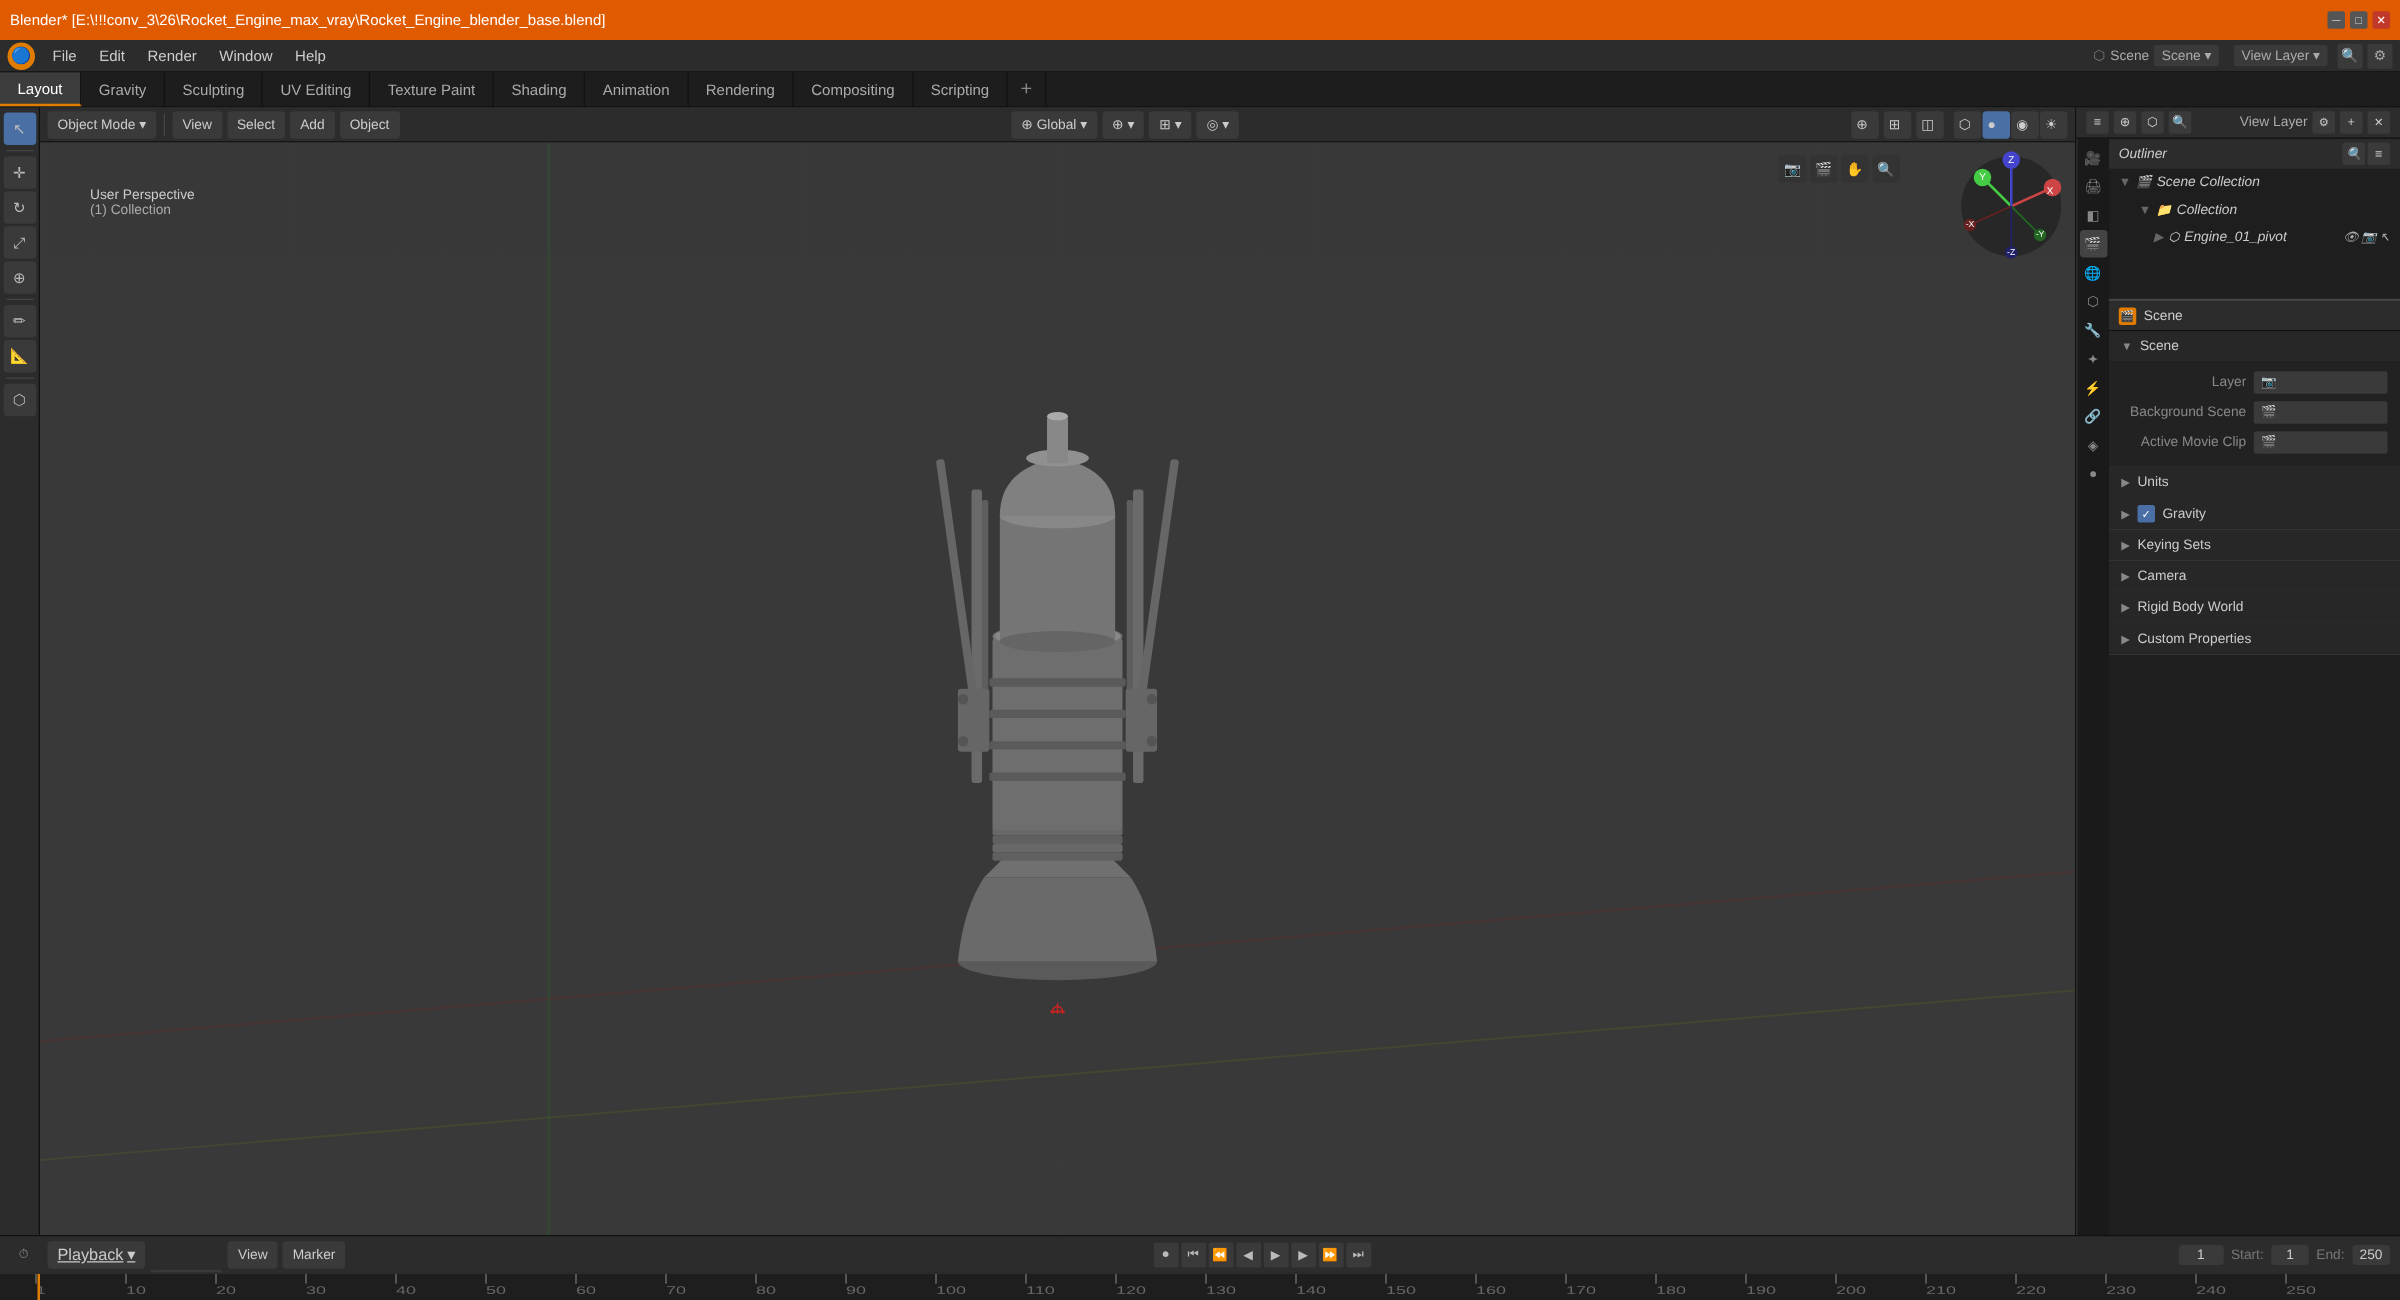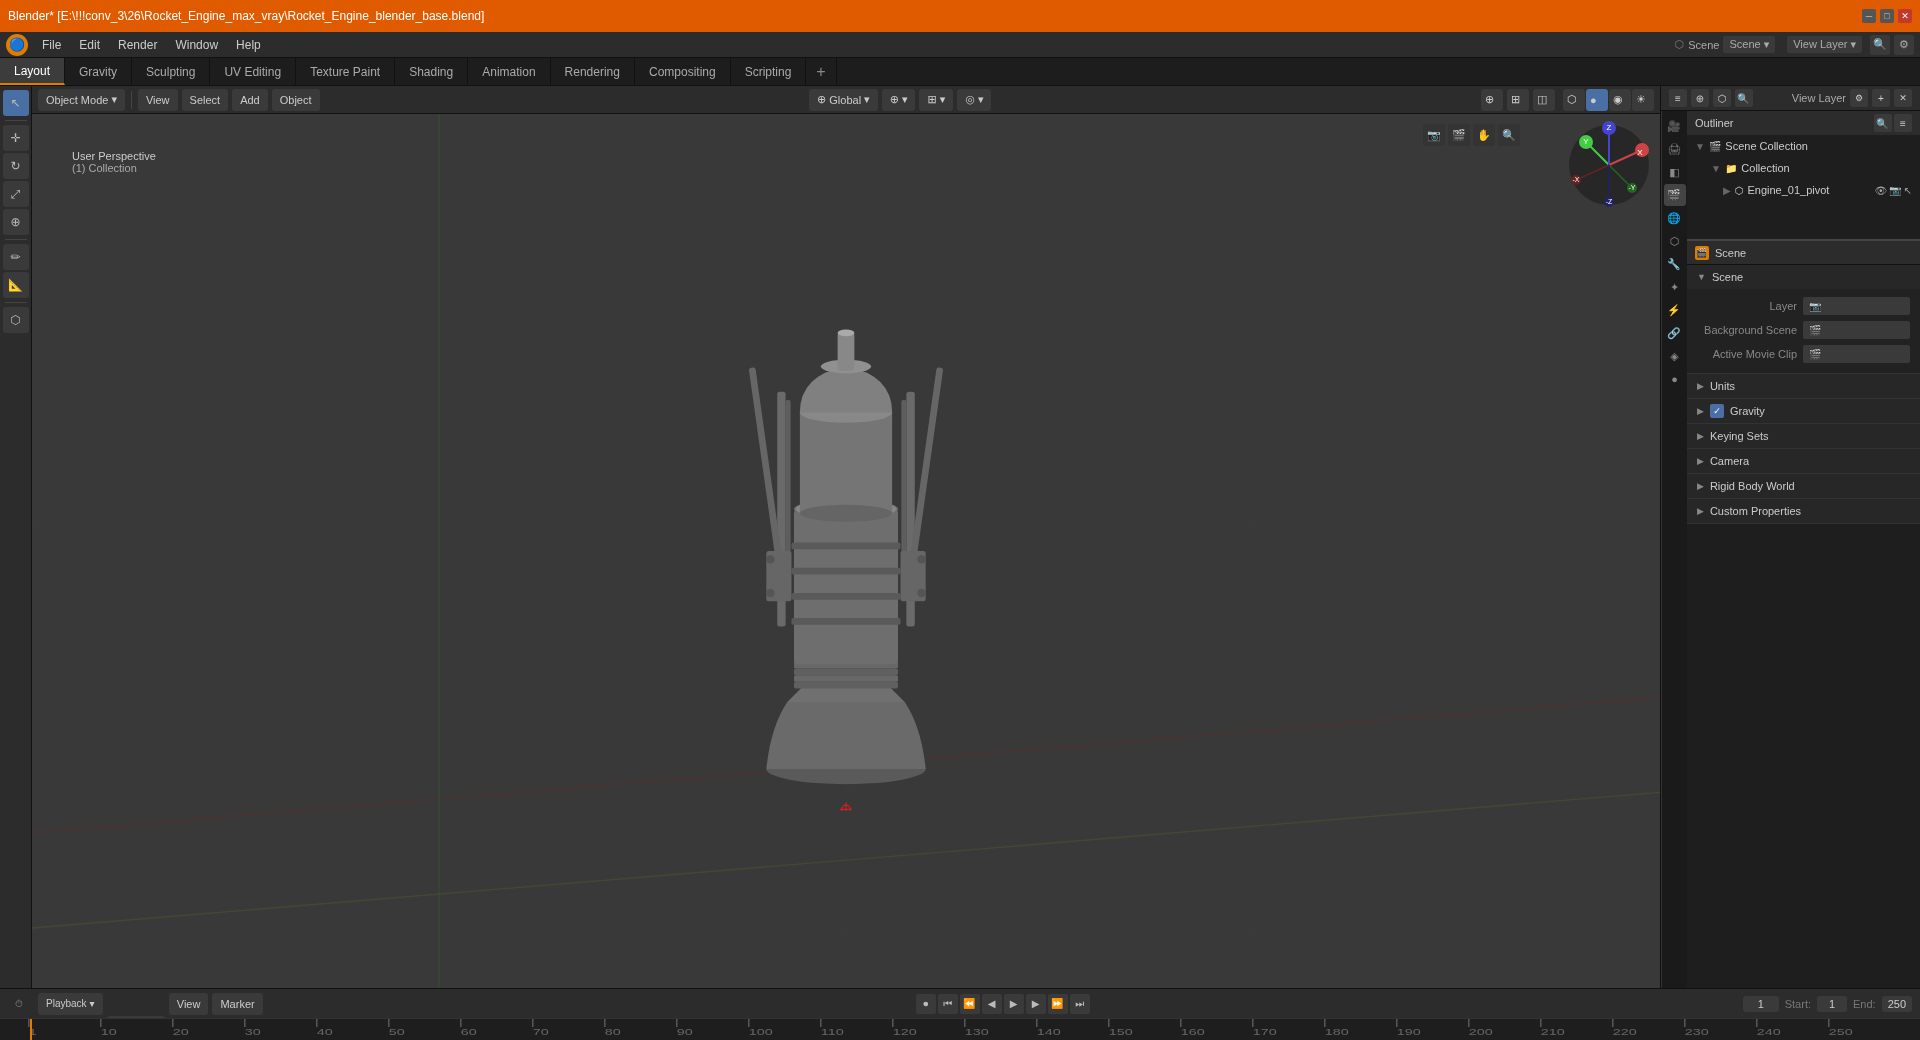--- a/index.html
+++ b/index.html
@@ -621,21 +621,21 @@
         <div class="props-icon-btn" title="Modifiers">🔧</div>
         <div class="props-icon-btn" title="Particles">✦</div>
         <div class="props-icon-btn" title="Physics">⚡</div>
         <div class="props-icon-btn" title="Constraints">🔗</div>
         <div class="props-icon-btn" title="Data">◈</div>
         <div class="props-icon-btn" title="Material">●</div>
       </div>
 
       <div id="outliner-props">
 
-        <div id="outliner-top" style="min-height:130px;">
+        <div id="outliner-top" style="min-height:130px;font-style:italic;">
           <div id="outliner-top-header">
             <span>Outliner</span>
             <div style="display:flex;gap:2px;">
               <div style="width:18px;height:18px;background:#3a3a3a;border-radius:2px;display:flex;align-items:center;justify-content:center;cursor:pointer;font-size:10px;">🔍</div>
               <div style="width:18px;height:18px;background:#3a3a3a;border-radius:2px;display:flex;align-items:center;justify-content:center;cursor:pointer;font-size:10px;">≡</div>
             </div>
           </div>
 
           <div class="outliner-item">
             <span style="color:#666;font-size:10px;">▼</span>
@@ -741,21 +741,21 @@
     </div>
   </div>
 </div>
 
 <div id="bottom-section">
 
   <div id="timeline-area">
     <div style="display:flex;align-items:center;gap:3px;margin-right:4px;">
       <div style="width:22px;height:22px;display:flex;align-items:center;justify-content:center;cursor:pointer;color:#888;font-size:10px;">⏱</div>
     </div>
-    <div class="vp-btn" style="font-size:10px;">
+    <div class="vp-btn" style="font-size:13px;text-decoration:underline;">
       <span>Playback</span>
       <span>▾</span>
     </div>
     <div class="vp-btn" style="font-size:11px;margin-top:47px;">
       <span>Keying</span>
       <span>▾</span>
     </div>
     <div class="vp-btn" style="font-size:11px;">
       <span>View</span>
     </div>

